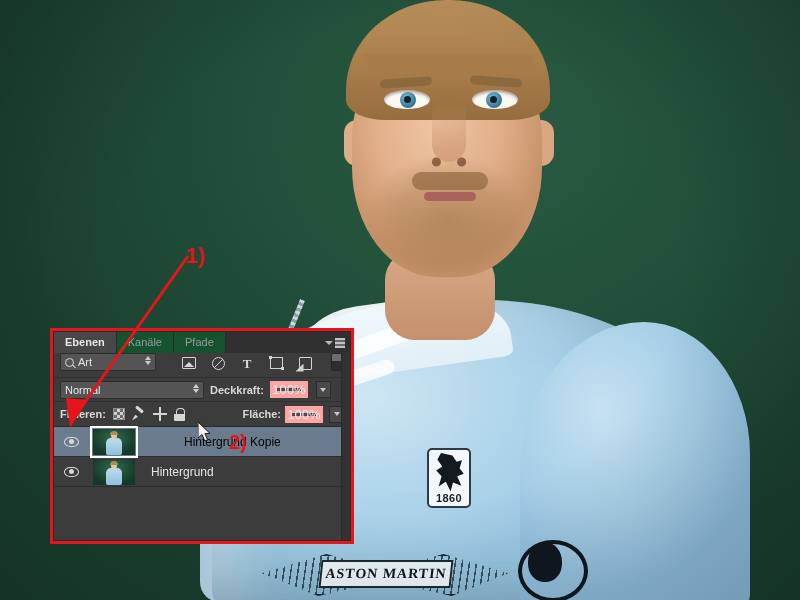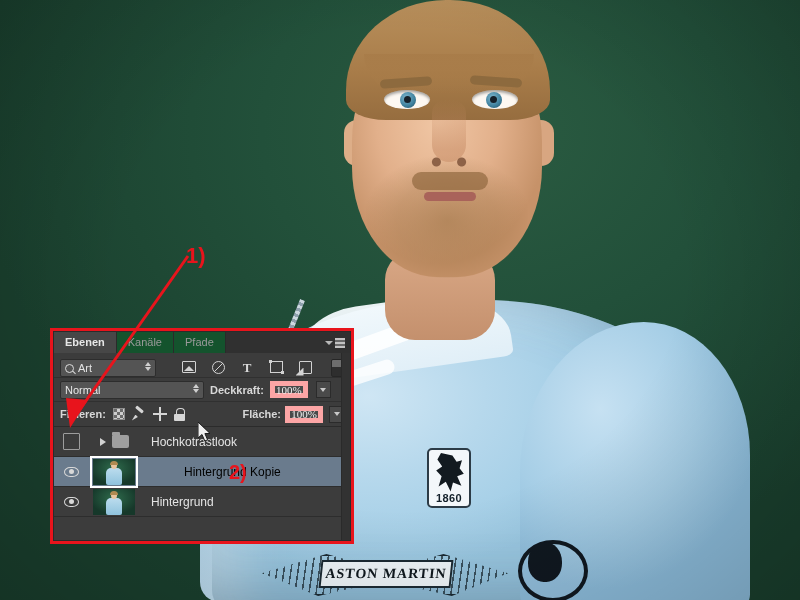--- a/index.html
+++ b/index.html
@@ -225,21 +225,21 @@
   }
   .pm-tri {
     width:0;height:0;border-left:4px solid transparent;border-right:4px solid transparent;
     border-top:4px solid #b8b8b8;
   }
   .pm-lines { width:11px; height:10px;
     background: repeating-linear-gradient(180deg,#c3c3c3 0 2px, #6a6a6a 2px 4px); }
 
   
   .filter-row {
-    display:flex; align-items:flex-end; height:25px;
+    display:flex; align-items:flex-start; height:25px;
     padding:0 6px; gap:0; background:#3c3c3c;
     border-bottom:1px solid #303030;
   }
   .kind-select {
     width:96px; height:18px; background:#545454; border:1px solid #2d2d2d;
     border-radius:2px; display:flex; align-items:center; gap:4px; padding:0 4px;
     color:#e3e3e3; font-size:11px; position:relative;
   }
   .mag { width:9px; height:9px; border:1.4px solid #dcdcdc; border-radius:50%; position:relative; flex:none; }
   .mag::after{content:"";position:absolute;right:-3px;bottom:-2px;width:4px;height:1.4px;background:#dcdcdc;transform:rotate(45deg);}
@@ -274,22 +274,22 @@
     border-bottom:1px solid #303030;
   }
   .blend-select {
     flex:none; width:144px; height:18px; background:#545454; border:1px solid #2d2d2d;
     border-radius:2px; display:flex; align-items:center; padding:0 4px;
     color:#e8e8e8; font-size:11px; position:relative;
   }
   .lbl { color:#d8d8d8; font-size:11px; white-space:nowrap; }
   .lbl.b { font-weight:bold;text-align:right; }
   .num-field {
-    width:38px; height:17px; background:#4a4a4a; border:5px solid #fca5a5;
-    color:#eee; font-size:11px; display:flex; align-items:center; justify-content:center;font-family:Liberation Serif, serif;
+    width:38px; height:17px; background:#4a4a4a; border:7px solid #fca5a5;
+    color:#eee; font-size:13px; display:flex; align-items:center; justify-content:center;
   }
   .num-drop {
     width:15px; height:17px; background:#4a4a4a; border:1px solid #2b2b2b;
     display:flex; align-items:center; justify-content:center; margin-left:2px;
   }
   .num-drop i { width:0;height:0;border-left:3px solid transparent;border-right:3px solid transparent;
     border-top:4px solid #c9c9c9; }
 
   
   .lock-row {
@@ -480,30 +480,20 @@
       <span class="lbl b">Fläche:</span>
       <span class="num-field">100%</span>
       <span class="num-drop">
           <i></i>
         </span>
     </span>
   </div>
 
   <div class="layer-list">
 
-    <div class="layer-row">
-      <span class="eye-cell">
-        <span class="vis-checkbox"></span>
-      </span>
-      <span class="thumb-cell">
-        <span class="tri"></span>
-        <span class="folder"></span>
-      </span>
-      <span class="layer-name">Hochkotrastlook</span>
-    </div>
 
     <div class="layer-row selected">
       <span class="eye-cell">
         <span class="eye-ico">
             <i></i>
           </span>
       </span>
       <span class="thumb-cell">
         <span class="thumb sel">
           <span class="t-body"></span>

